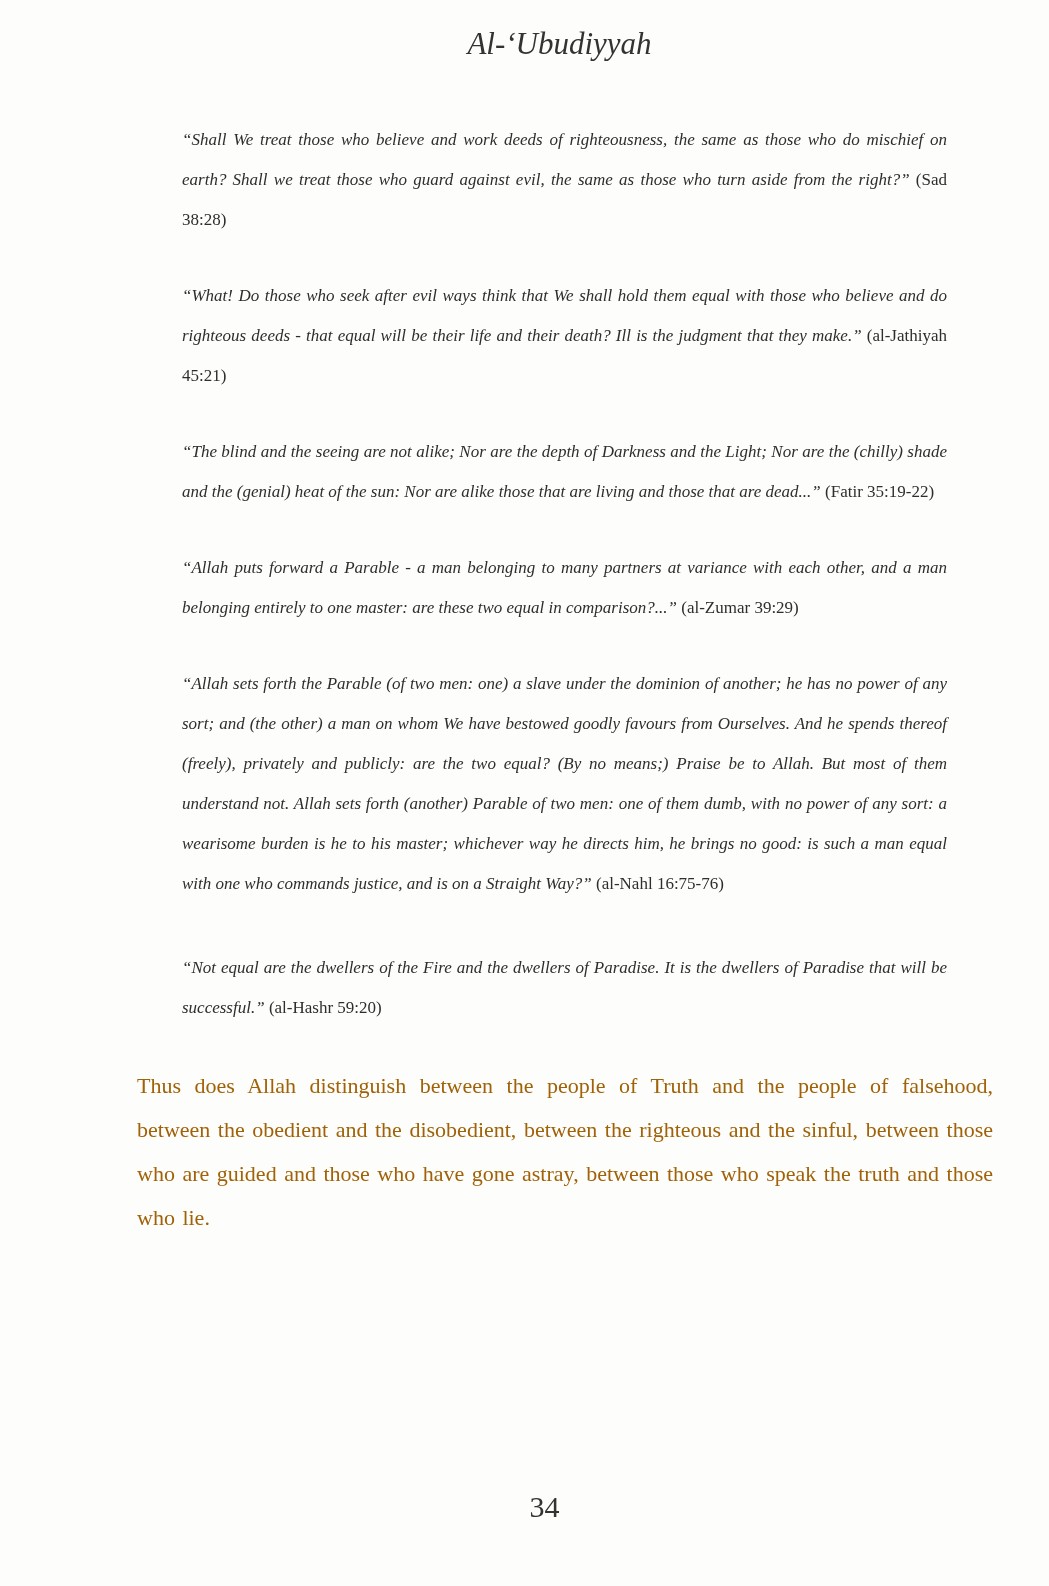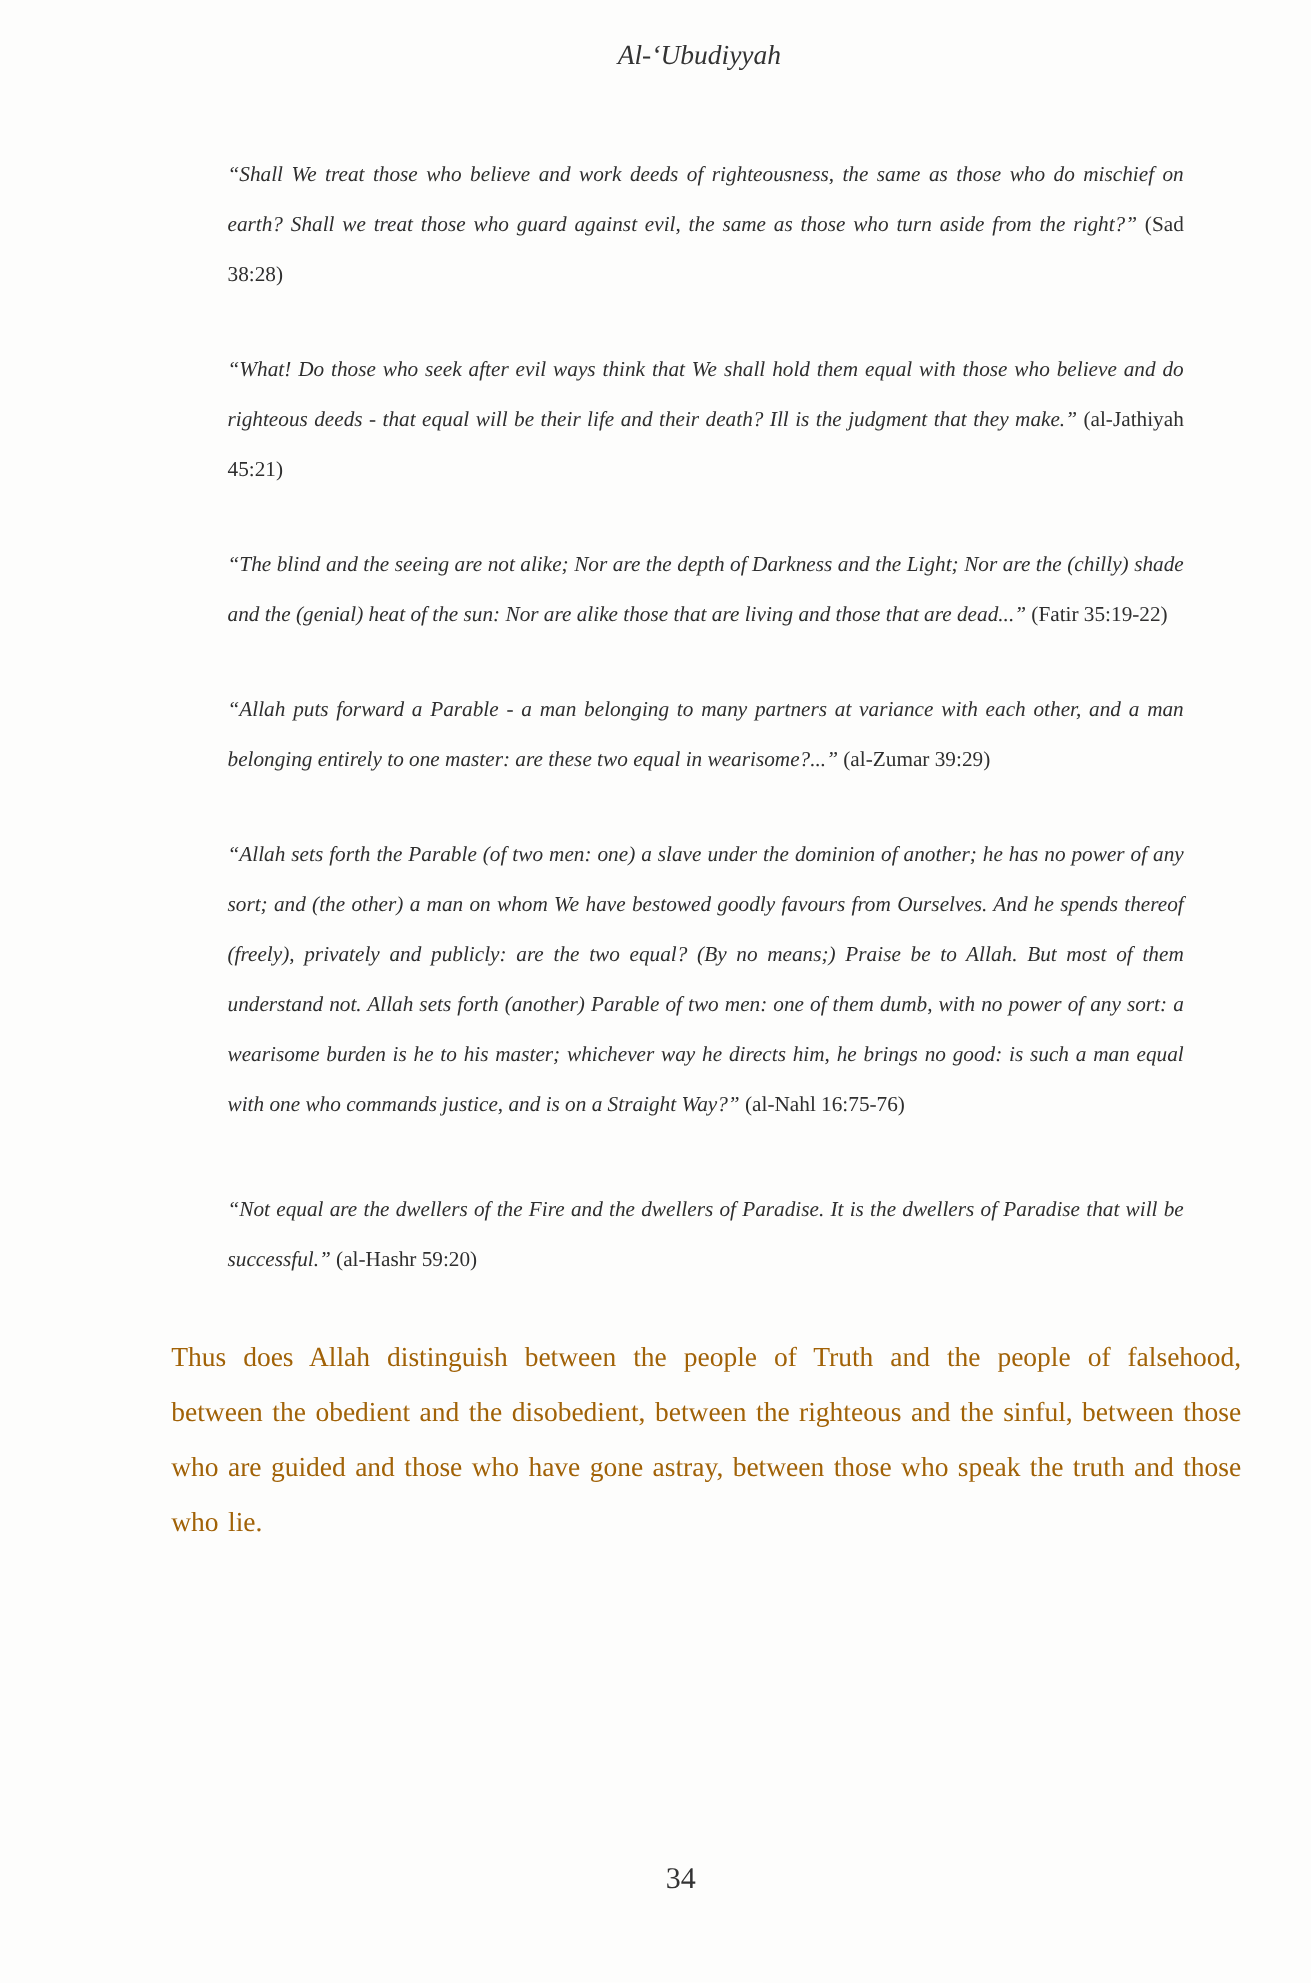--- a/index.html
+++ b/index.html
@@ -12,21 +12,21 @@
     position: relative;
     width: 1049px; height: 1586px;
     background: #fdfdfc;
     overflow: hidden;
     color: #2b2b2b;
   }
   .running-head {
     margin: 0; padding-top: 26px; padding-left: 70px;
     text-align: center;
     font-style: italic;
-    font-size: 22px; line-height: 36px;
+    font-size: 31px; line-height: 36px;
     color: #333333;
   }
   .quote {
     margin: 36px 0 0 182px;
     width: 765px;
     text-align: justify;
     font-style: italic;
     font-size: 17px;
     line-height: 40px;
     color: #2e2e2e;
@@ -44,41 +44,41 @@
     color: #a16207;
     word-spacing: 2px;
   }
   .pageno {
     position: absolute;
     top: 1490px; left: 0;
     width: 1049px;
     padding-left: 40px;
     box-sizing: border-box;
     text-align: center;
-    font-size: 24px;
+    font-size: 30px;
     color: #333333;
   }
 </style>
 </head>
 <body>
 
 <div class="page">
 
   <p class="running-head">Al-‘Ubudiyyah</p>
 
   <p class="quote first"><span>“Shall We treat those who believe and work deeds of righteousness, the same as those who do mischief on earth? Shall we treat those who guard against evil, the same as those who turn aside from the right?”</span>
     <span class="cite">(Sad 38:28)</span></p>
 
   <p class="quote"><span>“What! Do those who seek after evil ways think that We shall hold them equal with those who believe and do righteous deeds - that equal will be their life and their death? Ill is the judgment that they make.”</span>
     <span class="cite">(al-Jathiyah 45:21)</span></p>
 
   <p class="quote"><span>“The blind and the seeing are not alike; Nor are the depth of Darkness and the Light; Nor are the (chilly) shade and the (genial) heat of the sun: Nor are alike those that are living and those that are dead...”</span>
     <span class="cite">(Fatir 35:19-22)</span></p>
 
-  <p class="quote"><span>“Allah puts forward a Parable - a man belonging to many partners at variance with each other, and a man belonging entirely to one master: are these two equal in wearisome?...”</span>
+  <p class="quote"><span>“Allah puts forward a Parable - a man belonging to many partners at variance with each other, and a man belonging entirely to one master: are these two equal in comparison?...”</span>
     <span class="cite">(al-Zumar 39:29)</span></p>
 
   <p class="quote"><span>“Allah sets forth the Parable (of two men: one) a slave under the dominion of another; he has no power of any sort; and (the other) a man on whom We have bestowed goodly favours from Ourselves. And he spends thereof (freely), privately and publicly: are the two equal? (By no means;) Praise be to Allah. But most of them understand not. Allah sets forth (another) Parable of two men: one of them dumb, with no power of any sort: a wearisome burden is he to his master; whichever way he directs him, he brings no good: is such a man equal with one who commands justice, and is on a Straight Way?”</span>
     <span class="cite">(al-Nahl 16:75-76)</span></p>
 
   <p class="quote last"><span>“Not equal are the dwellers of the Fire and the dwellers of Paradise. It is the dwellers of Paradise that will be successful.”</span>
     <span class="cite">(al-Hashr 59:20)</span></p>
 
   <p class="closing">Thus does Allah distinguish between the people of Truth and the people of falsehood, between the obedient and the disobedient, between the righteous and the sinful, between those who are guided and those who have gone astray, between those who speak the truth and those who lie.</p>
 

